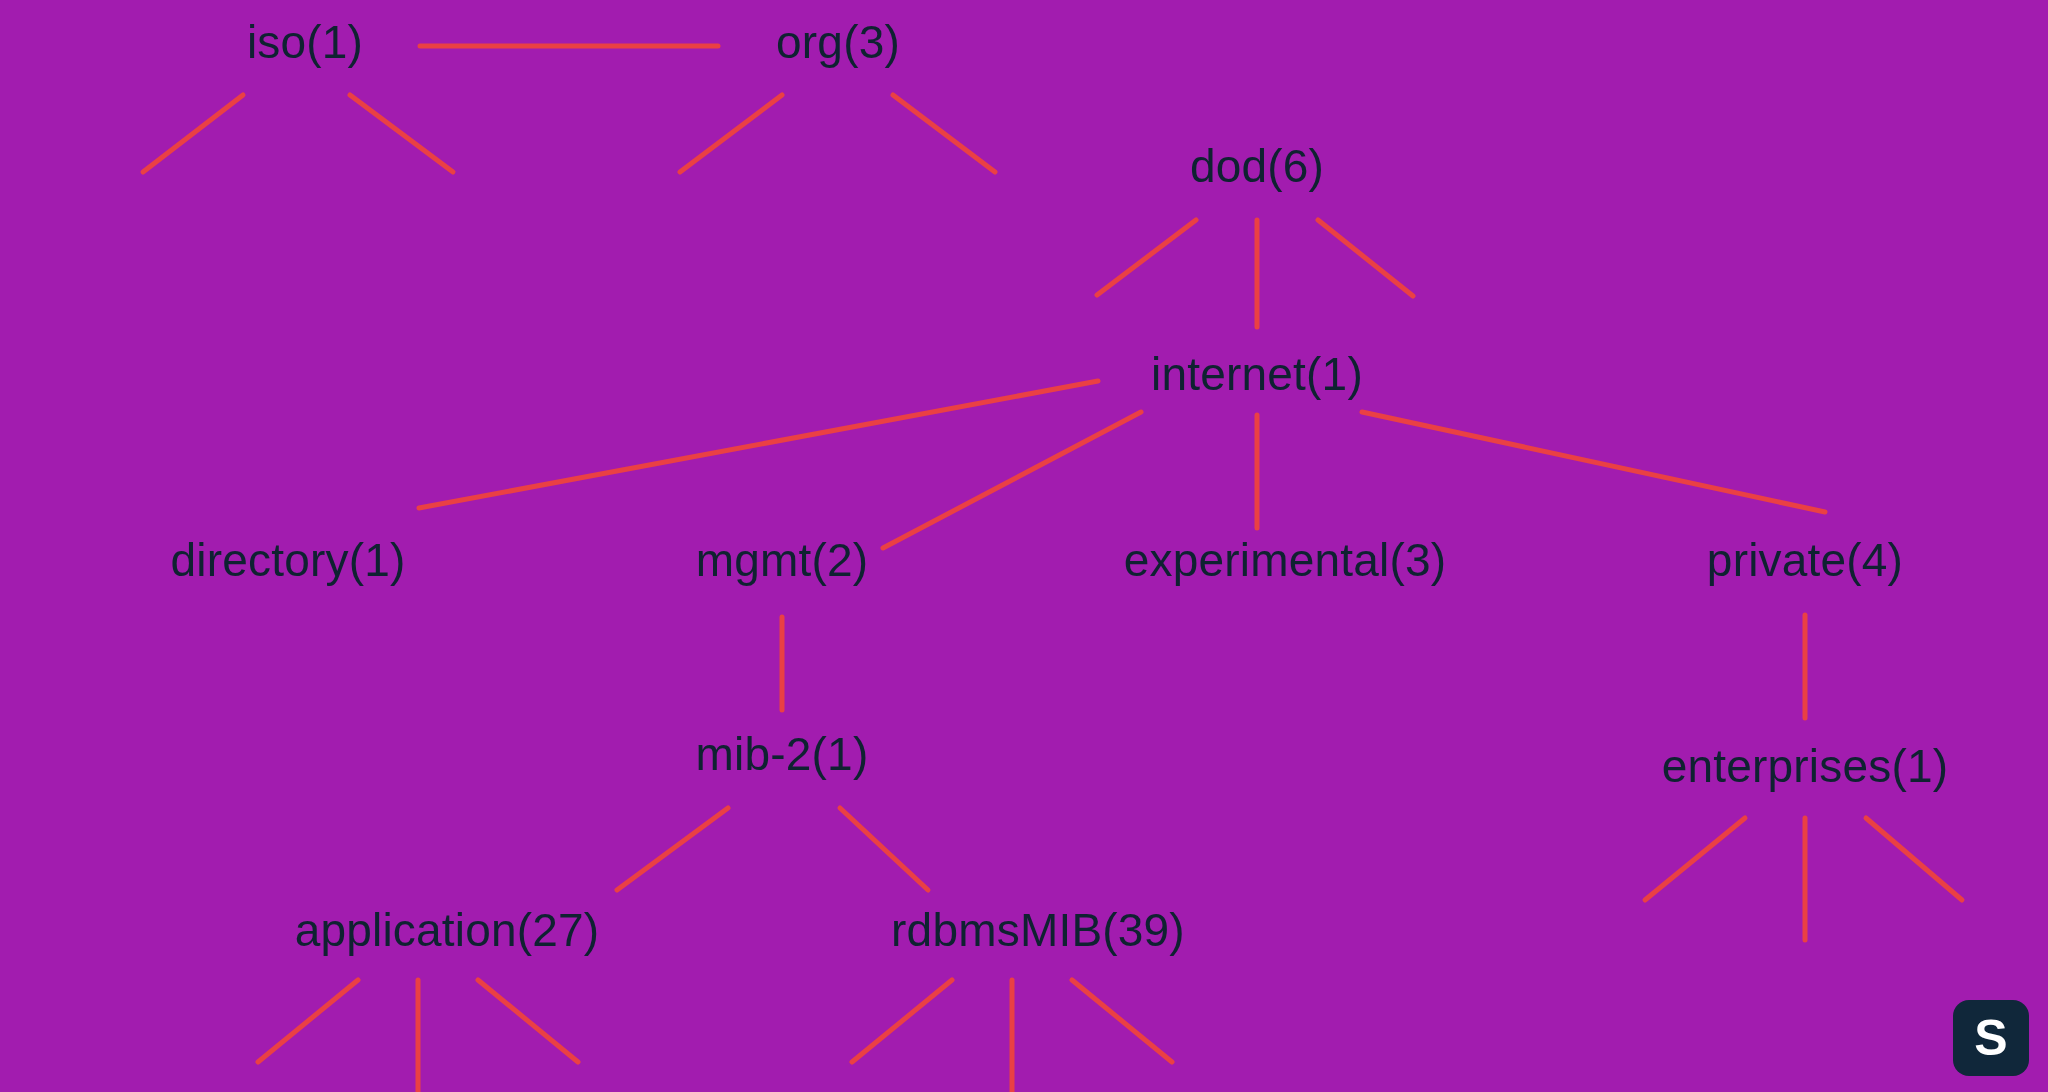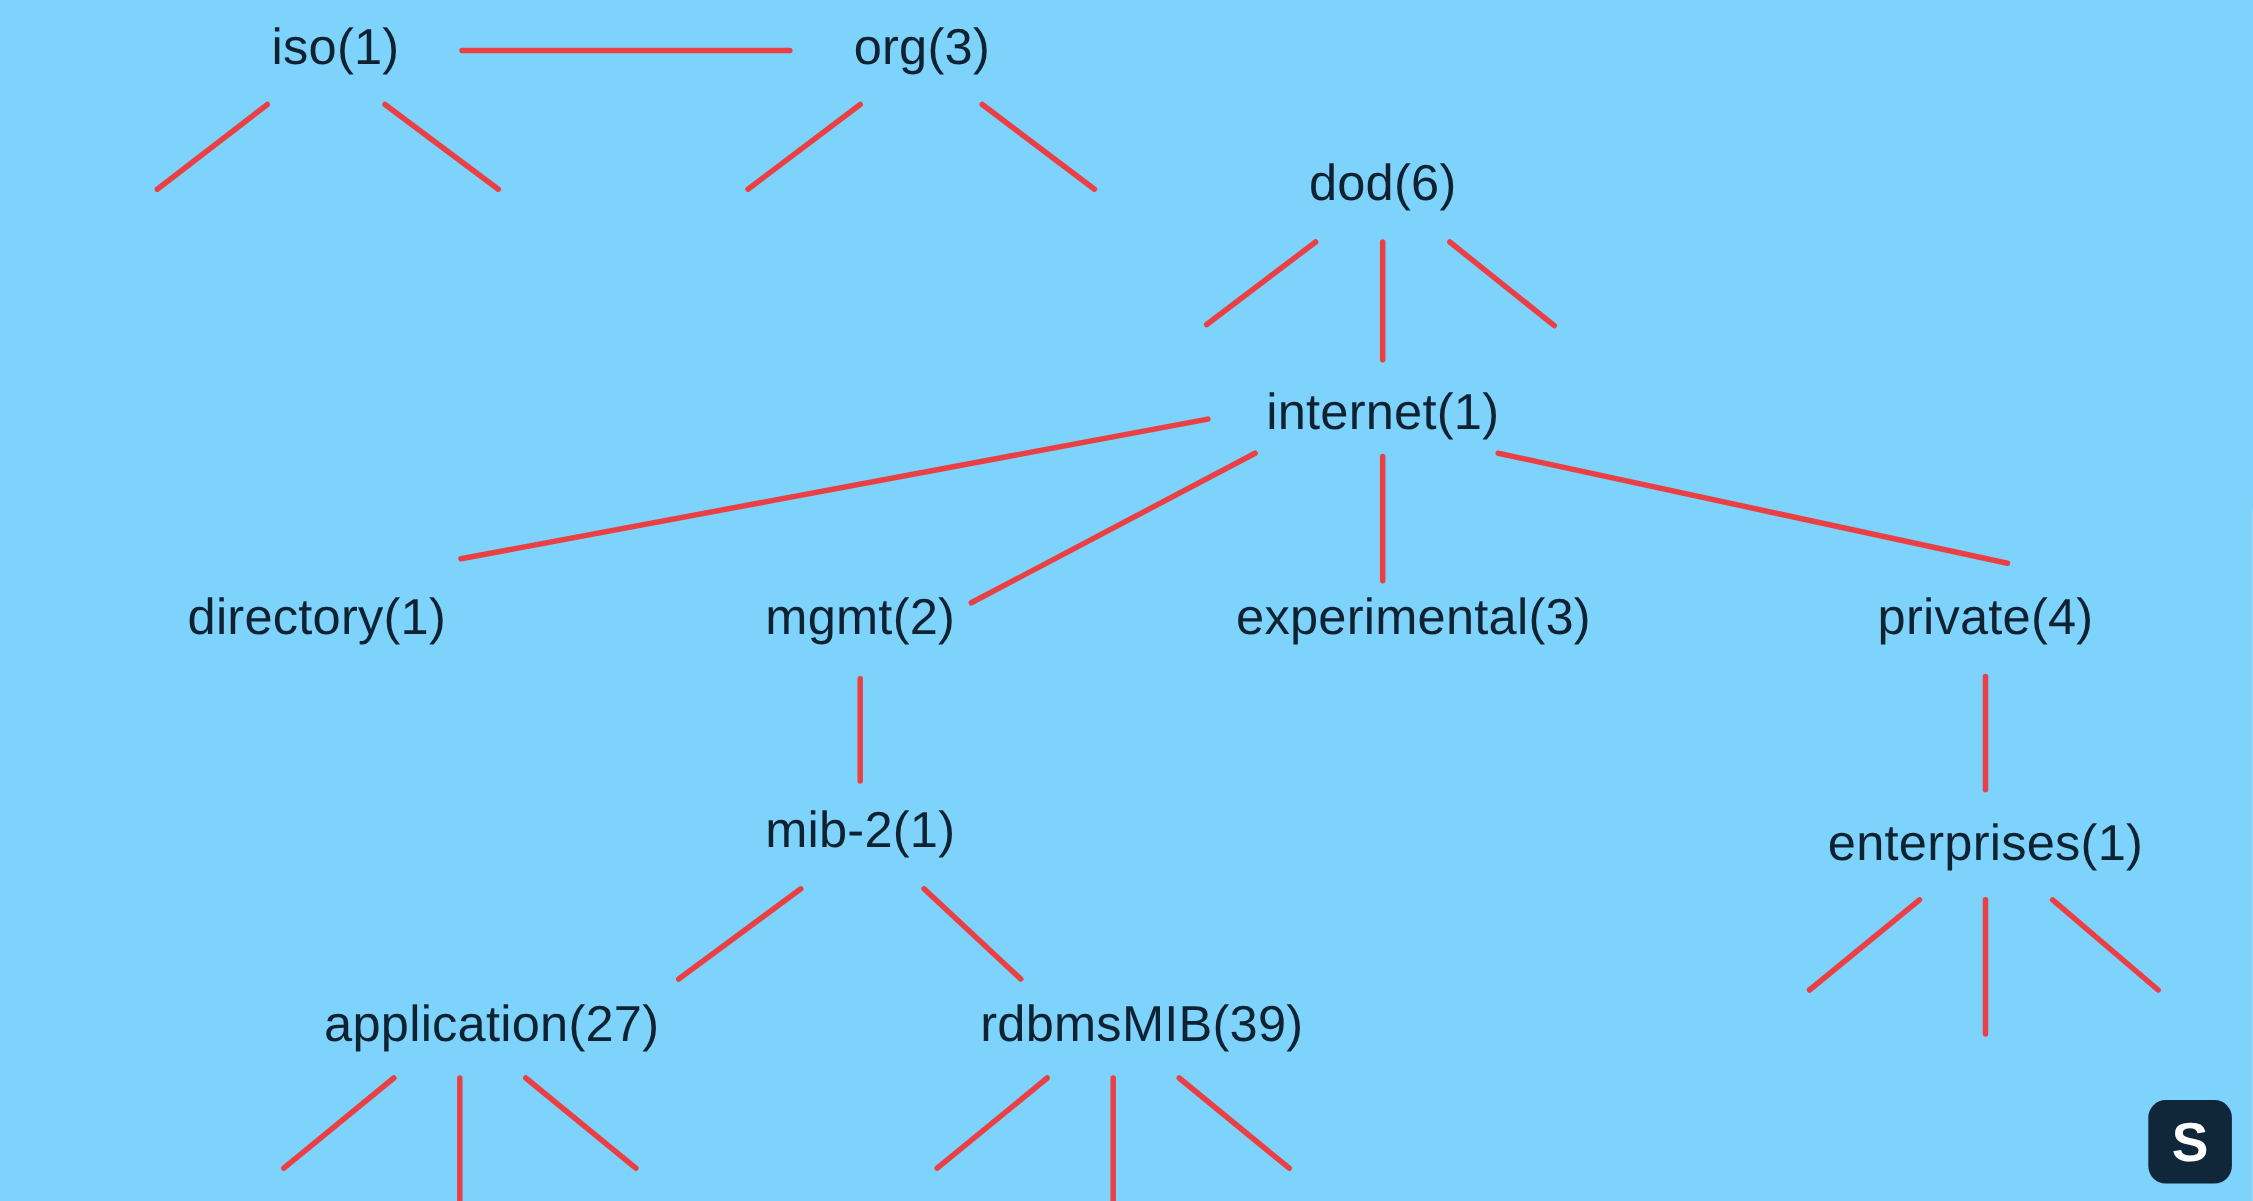--- a/index.html
+++ b/index.html
@@ -10,21 +10,21 @@
   body {
     width: 2048px;
     height: 1092px;
     overflow: hidden;
     font-family: "Liberation Sans", sans-serif;
   }
   #canvas {
     position: relative;
     width: 2048px;
     height: 1092px;
-    background: #7dd3fc;
+    background: #a21caf;
   }
   svg#tree-svg {
     position: absolute;
     top: 0;
     left: 0;
     width: 2048px;
     height: 1092px;
     display: block;
   }
   .edge-line {

